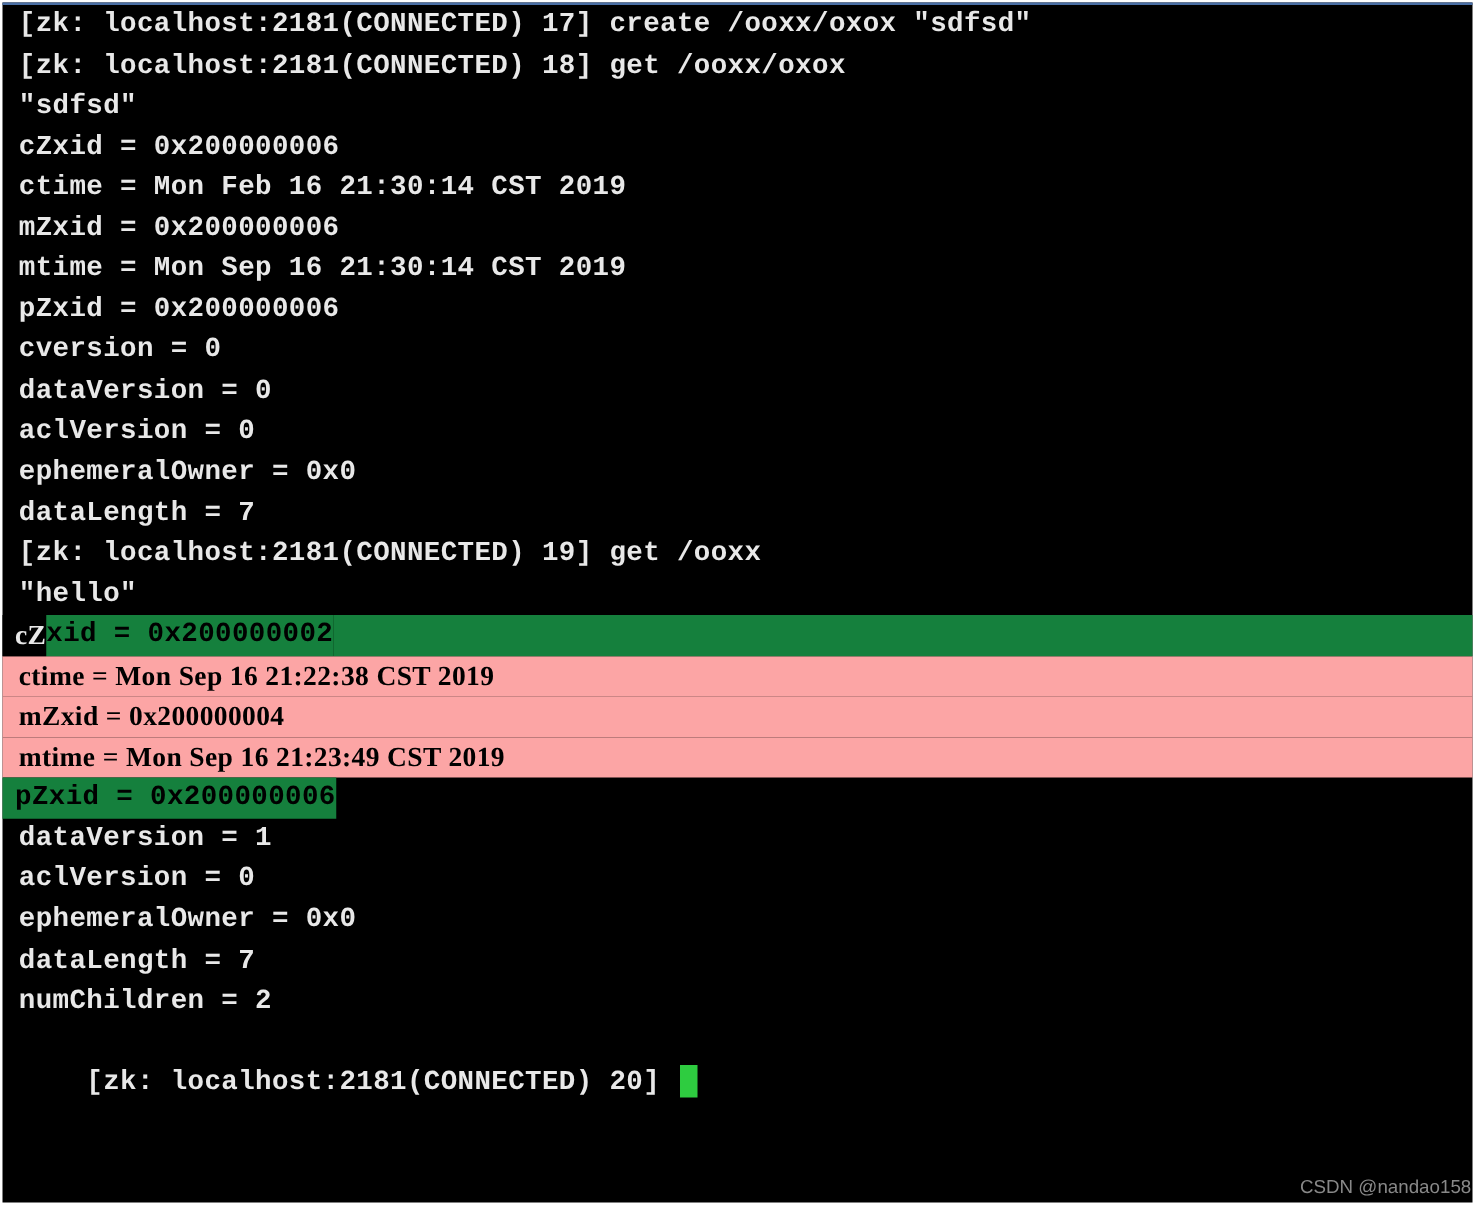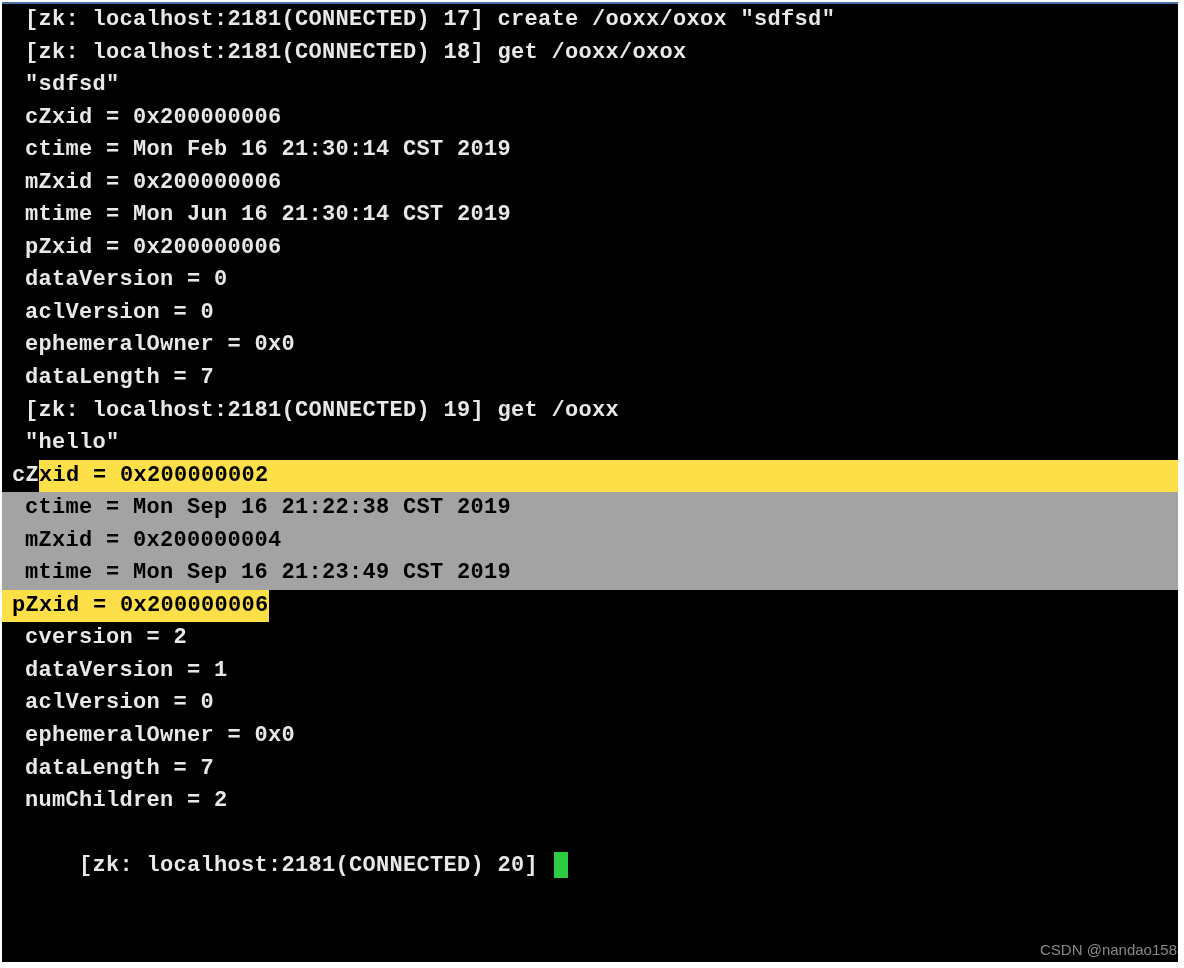--- a/index.html
+++ b/index.html
@@ -19,40 +19,42 @@
       width: 1176px;
       height: 960px;
       border-top: 2px solid #4a6fa5;
       position: relative;
       margin: 2px;
       line-height: 1.48;
       letter-spacing: 0.3px;
     }
     .line {
       white-space: pre;
-      padding-left: 23px;
+      padding-left: 13px;
     }
     .highlighted {
-      background: #a3a3a3;
+      background: #fca5a5;
       color: #000000;
       display: block;
+      font-family: Liberation Serif, serif;
     }
     .highlighted-partial-row {
       padding-left: 0;
       display: flex;
     }
     .hl-text {
-      background: #fde047;
+      background: #15803d;
       color: #000000;
       padding-left: 10px;
     }
     .normal-prefix {
       background: #000000;
       color: #e8e8e8;
       padding-left: 10px;
+      font-family: Liberation Serif, serif;
     }
     .cursor {
       display: inline-block;
       width: 14px;
       height: 26px;
       background: #2ecc40;
       vertical-align: text-bottom;
       margin-left: 2px;
     }
     .watermark {
@@ -69,40 +71,40 @@
 </head>
 <body>
 
 <div class="terminal">
   <div class="line">[zk: localhost:2181(CONNECTED) 17] create /ooxx/oxox "sdfsd"</div>
   <div class="line">[zk: localhost:2181(CONNECTED) 18] get /ooxx/oxox</div>
   <div class="line">"sdfsd"</div>
   <div class="line">cZxid = 0x200000006</div>
   <div class="line">ctime = Mon Feb 16 21:30:14 CST 2019</div>
   <div class="line">mZxid = 0x200000006</div>
-  <div class="line">mtime = Mon Jun 16 21:30:14 CST 2019</div>
+  <div class="line">mtime = Mon Sep 16 21:30:14 CST 2019</div>
   <div class="line">pZxid = 0x200000006</div>
+  <div class="line">cversion = 0</div>
   <div class="line">dataVersion = 0</div>
   <div class="line">aclVersion = 0</div>
   <div class="line">ephemeralOwner = 0x0</div>
   <div class="line">dataLength = 7</div>
   <div class="line">[zk: localhost:2181(CONNECTED) 19] get /ooxx</div>
   <div class="line">"hello"</div>
 
   <div class="line highlighted-partial-row">
     <span class="normal-prefix">cZ</span><span class="hl-text" style="padding-left:0;">xid = 0x200000002</span><span class="hl-text" style="padding-left:0;flex:1;"> </span>
   </div>
   <div class="line highlighted">ctime = Mon Sep 16 21:22:38 CST 2019</div>
   <div class="line highlighted">mZxid = 0x200000004</div>
   <div class="line highlighted">mtime = Mon Sep 16 21:23:49 CST 2019</div>
   <div class="line highlighted-partial-row">
     <span class="hl-text">pZxid = 0x200000006</span>
   </div>
 
-  <div class="line">cversion = 2</div>
   <div class="line">dataVersion = 1</div>
   <div class="line">aclVersion = 0</div>
   <div class="line">ephemeralOwner = 0x0</div>
   <div class="line">dataLength = 7</div>
   <div class="line">numChildren = 2</div>
   <div class="line">
     <span>[zk: localhost:2181(CONNECTED) 20] </span><span class="cursor"></span>
   </div>
 </div>
 

